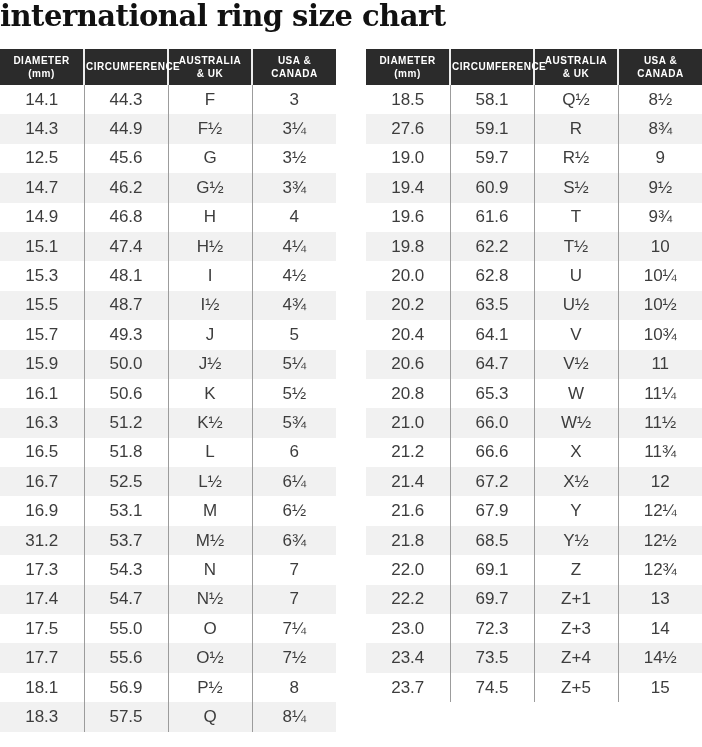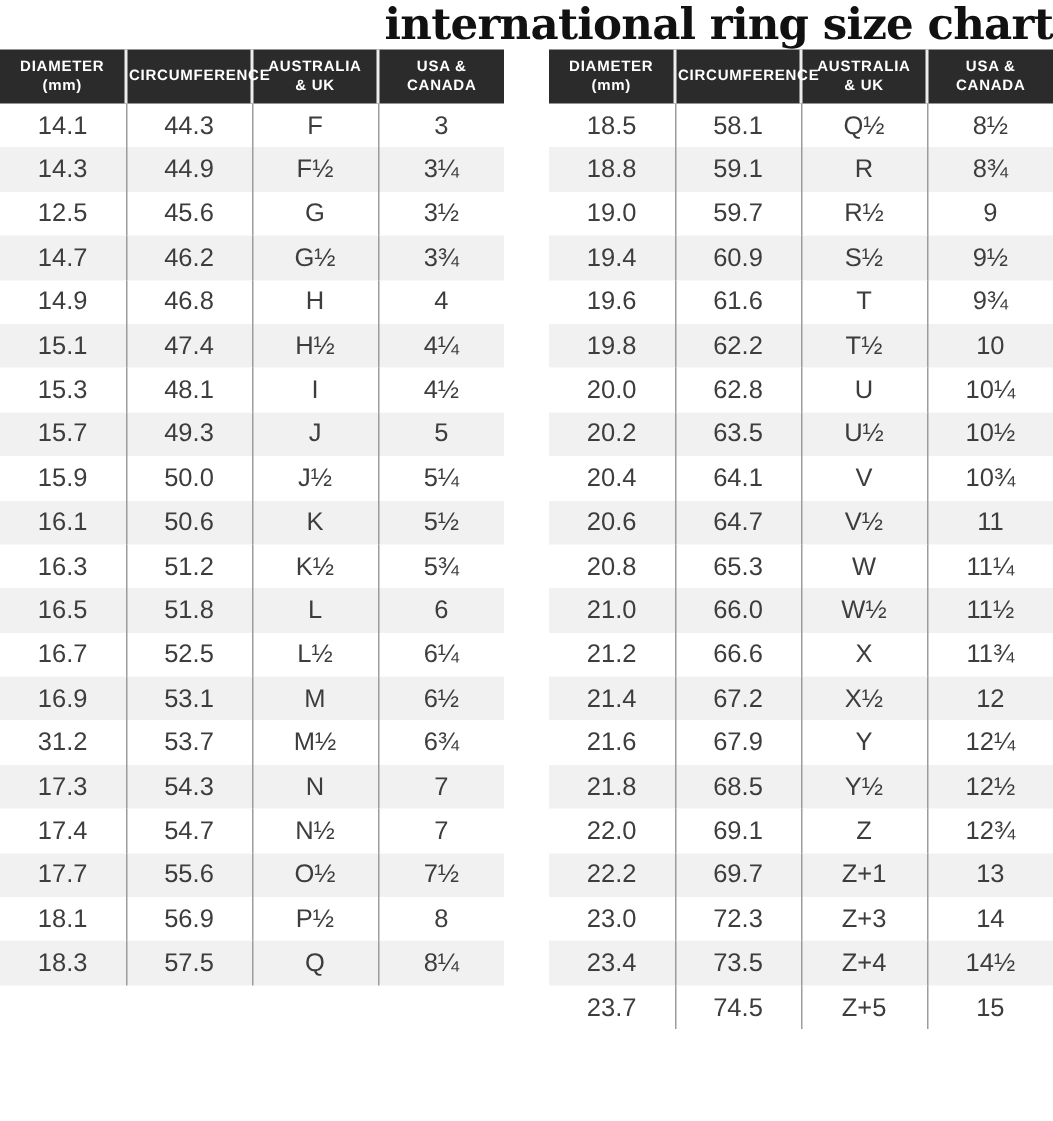--- a/index.html
+++ b/index.html
@@ -6,23 +6,23 @@
     margin: 0;
     padding: 0;
     width: 702px;
     height: 747px;
     background: #ffffff;
     overflow: hidden;
     font-family: "Liberation Sans", sans-serif;
   }
   .page-title {
     margin: 0;
-    height: 33px;
+    height: 49px;
     line-height: 32px;
-    text-align: right;
+    text-align: left;
     font-family: "DejaVu Serif", serif;
     font-weight: 900;
     font-size: 29px;
     letter-spacing: -0.5px;
     color: #111111;
   }
   .tables-wrap {
     display: flex;
     align-items: flex-start;
     width: 702px;
@@ -136,20 +136,26 @@
           <td>H½</td>
           <td>4¼</td>
         </tr>
         <tr>
           <td>15.3</td>
           <td>48.1</td>
           <td>I</td>
           <td>4½</td>
         </tr>
         <tr>
+          <td>15.5</td>
+          <td>48.7</td>
+          <td>I½</td>
+          <td>4¾</td>
+        </tr>
+        <tr>
           <td>15.7</td>
           <td>49.3</td>
           <td>J</td>
           <td>5</td>
         </tr>
         <tr>
           <td>15.9</td>
           <td>50.0</td>
           <td>J½</td>
           <td>5¼</td>
@@ -194,20 +200,26 @@
           <td>17.3</td>
           <td>54.3</td>
           <td>N</td>
           <td>7</td>
         </tr>
         <tr>
           <td>17.4</td>
           <td>54.7</td>
           <td>N½</td>
           <td>7</td>
+        </tr>
+        <tr>
+          <td>17.5</td>
+          <td>55.0</td>
+          <td>O</td>
+          <td>7¼</td>
         </tr>
         <tr>
           <td>17.7</td>
           <td>55.6</td>
           <td>O½</td>
           <td>7½</td>
         </tr>
         <tr>
           <td>18.1</td>
           <td>56.9</td>
@@ -240,21 +252,21 @@
         </tr>
       </thead>
     <tbody>
         <tr>
           <td>18.5</td>
           <td>58.1</td>
           <td>Q½</td>
           <td>8½</td>
         </tr>
         <tr>
-          <td>18.8</td>
+          <td>27.6</td>
           <td>59.1</td>
           <td>R</td>
           <td>8¾</td>
         </tr>
         <tr>
           <td>19.0</td>
           <td>59.7</td>
           <td>R½</td>
           <td>9</td>
         </tr>

